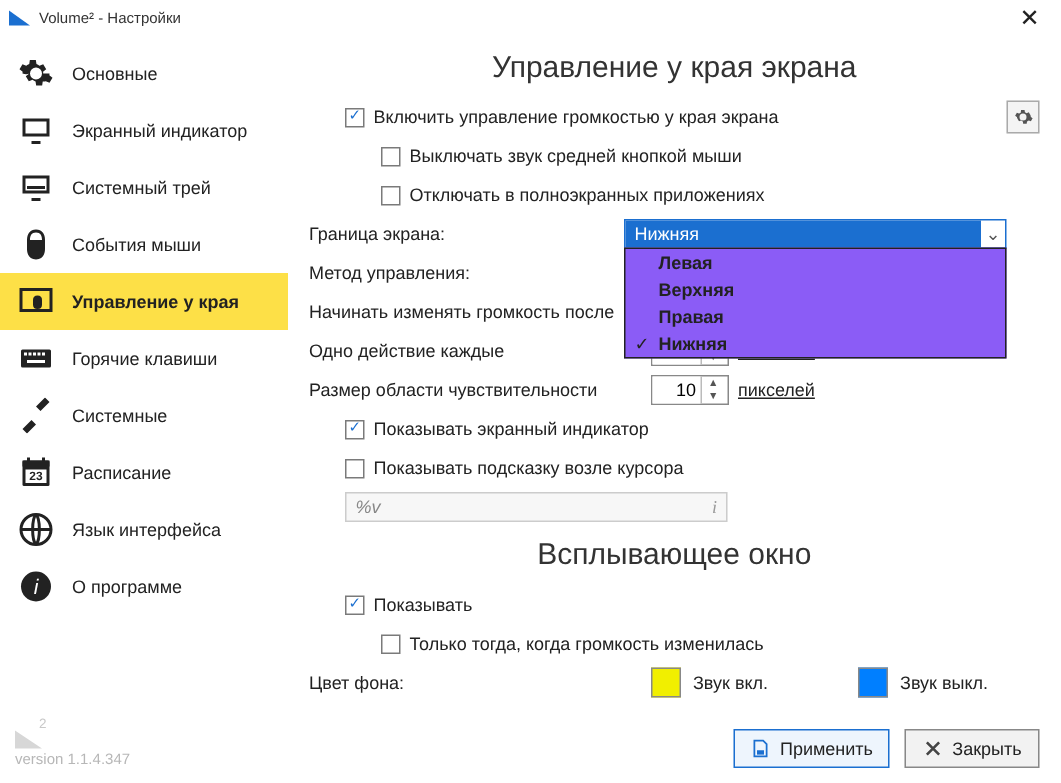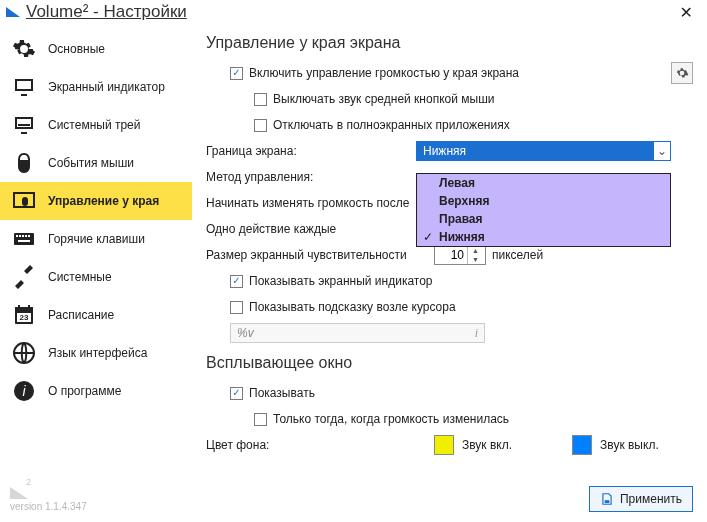--- a/index.html
+++ b/index.html
@@ -1,60 +1,60 @@
 <!DOCTYPE html>
 <html><head>
 <meta charset="utf-8">
 <style>
 * { box-sizing: border-box; margin: 0; padding: 0; font-family: "Segoe UI", Tahoma, sans-serif; }
 body { width: 707px; height: 522px; background: #fff; overflow: hidden; font-size: 12px; color: #222; }
 
 .titlebar { display: flex; align-items: center; height: 24px; padding: 0 6px; }
 .titlebar .logo { width: 0; height: 0; border-left: 14px solid #1b6fd0; border-top: 10px solid transparent; margin-right: 6px; }
-.titlebar .title { flex: 1; font-size: 17px; color: #333; text-decoration: underline; }
+.titlebar .title { flex: 1; font-size: 10px; color: #333; }
 .titlebar .close { font-size: 16px; padding: 0 8px; cursor: pointer; }
 
 .body { display: flex; height: calc(100% - 24px); }
 
 .sidebar { width: 192px; display: flex; flex-direction: column; gap: 16px; }
 .sidebar-items { flex: 1; padding-top: 6px; }
 .sidebar-item { display: flex; align-items: center; height: 38px; padding-left: 10px; cursor: pointer; color: #222; }
 .sidebar-item.active { background: #fde047; font-weight: 600; }
 .sidebar-item .icon { width: 28px; height: 28px; display: flex; align-items: center; justify-content: center; margin-right: 10px; }
 .sidebar-item .icon svg { width: 24px; height: 24px; fill: #222; }
 .sidebar-footer { padding: 6px 10px 10px 10px; color: #b7b7b7; font-size: 10px; }
 .sidebar-footer .ver-logo { width:0; height:0; border-left:18px solid #d7d7d7; border-top:12px solid transparent; margin-bottom:2px; position:relative; }
 .sidebar-footer .ver-logo .two { position:absolute; left:-2px; top:-22px; color:#c9c9c9; font-size:9px; }
 
 .main { flex:1; padding: 8px 14px 0 14px; display:flex; flex-direction:column; position:relative; }
 
-.section-title { text-align:left; font-size:16px; color:#333; margin: 2px 0 10px 0; }
+.section-title { text-align:center; font-size:20px; color:#333; margin: 2px 0 10px 0; }
 
 .row { display:flex; align-items:center; min-height:22px; margin-bottom:4px; }
 .label-col { width: 210px; }
 .indent1 { padding-left: 24px; }
 .indent2 { padding-left: 48px; }
 
 .cb { display:flex; align-items:center; cursor:pointer; }
 .cb .box { width:13px; height:13px; border:1px solid #7a7a7a; background:#fff; margin-right:6px; display:flex; align-items:center; justify-content:center; font-size:10px; line-height:1; color:#1b6fd0; }
 .cb.checked .box::before { content:"✓"; }
 
 .sel-wrap { position:relative; flex:1; max-width:255px; }
 .select-btn { width:100%; height:20px; border:1px solid #1b6fd0; background:#fff; display:flex; align-items:center; cursor:pointer; }
 .select-btn .seltext { flex:1; background:#1b6fd0; color:#fff; padding:1px 6px; height:18px; display:flex; align-items:center; }
 .select-btn .arrow { width:16px; text-align:center; color:#555; }
-.dropdown { position:absolute; top:32px; left:0; right:0; background:#c4b5fd; border:1px solid #222; z-index:10; }
+.dropdown { position:absolute; top:19px; left:0; right:0; background:#8b5cf6; border:1px solid #222; z-index:10; }
 .dropdown .opt { padding:2px 6px 2px 22px; font-weight:600; cursor:pointer; position:relative; }
 .dropdown .opt.sel::before { content:"✓"; position:absolute; left:6px; font-weight:400; }
 
 .spin { display:inline-flex; align-items:center; border:1px solid #888; height:20px; width:52px; }
 .spin input { width:32px; border:none; text-align:right; padding-right:3px; font-size:12px; height:18px; outline:none; }
 .spin .btns { width:16px; display:flex; flex-direction:column; border-left:1px solid #bbb; }
 .spin .btns span { height:9px; font-size:7px; text-align:center; line-height:9px; cursor:pointer; color:#555; }
-.spin + .unit { margin-left:6px; }
+.spin + .unit { margin-left:6px;text-decoration:underline; }
 
 .gear-btn { width:22px; height:22px; border:1px solid #aaa; background:#f4f4f4; display:flex; align-items:center; justify-content:center; cursor:pointer; }
 .gear-btn svg{width:14px;height:14px;fill:#555;}
 
 .static-field { flex:1; max-width:255px; height:20px; border:1px solid #ccc; background:#f7f7f7; display:flex; align-items:center; padding:0 6px; color:#888; font-style:italic; }
 .static-field .i { margin-left:auto; font-style:italic; font-family:serif; color:#999; }
 
 .swatch { width:20px; height:20px; border:1px solid #888; margin-right:8px; cursor:pointer; }
 .swatch.yellow { background:#f1ef00; }
 .swatch.blue { background:#007fff; }
@@ -241,21 +241,21 @@
           <input value="50" style="">
           <div class="btns">
             <span>▲</span>
             <span>▼</span>
           </div>
         </div>
       <span class="unit">пикселей</span>
     </div>
 
     <div class="row">
-      <div class="label-col">Размер экранный чувствительности</div>
+      <div class="label-col">Размер области чувствительности</div>
       <div style="width:18px"></div>
       <div class="spin">
           <input value="10" style="">
           <div class="btns">
             <span>▲</span>
             <span>▼</span>
           </div>
         </div>
       <span class="unit">пикселей</span>
     </div>
@@ -305,15 +305,21 @@
     </div>
 
     <div class="footer">
       <div class="btn primary">
           <svg viewBox="0 0 24 24">
             <path d="M5 3h10l4 4v14H5z" fill="none" stroke="#1b6fd0" stroke-width="2"></path>
             <rect x="8" y="14" width="8" height="5" fill="#1b6fd0"></rect>
           </svg>
           <span>Применить</span>
         </div>
+      <div class="btn">
+          <svg viewBox="0 0 24 24">
+            <path d="M5 5l14 14M19 5L5 19" stroke="#444" stroke-width="3"></path>
+          </svg>
+          <span>Закрыть</span>
+        </div>
     </div>
   </div>
 </div>
 
 </body></html>

